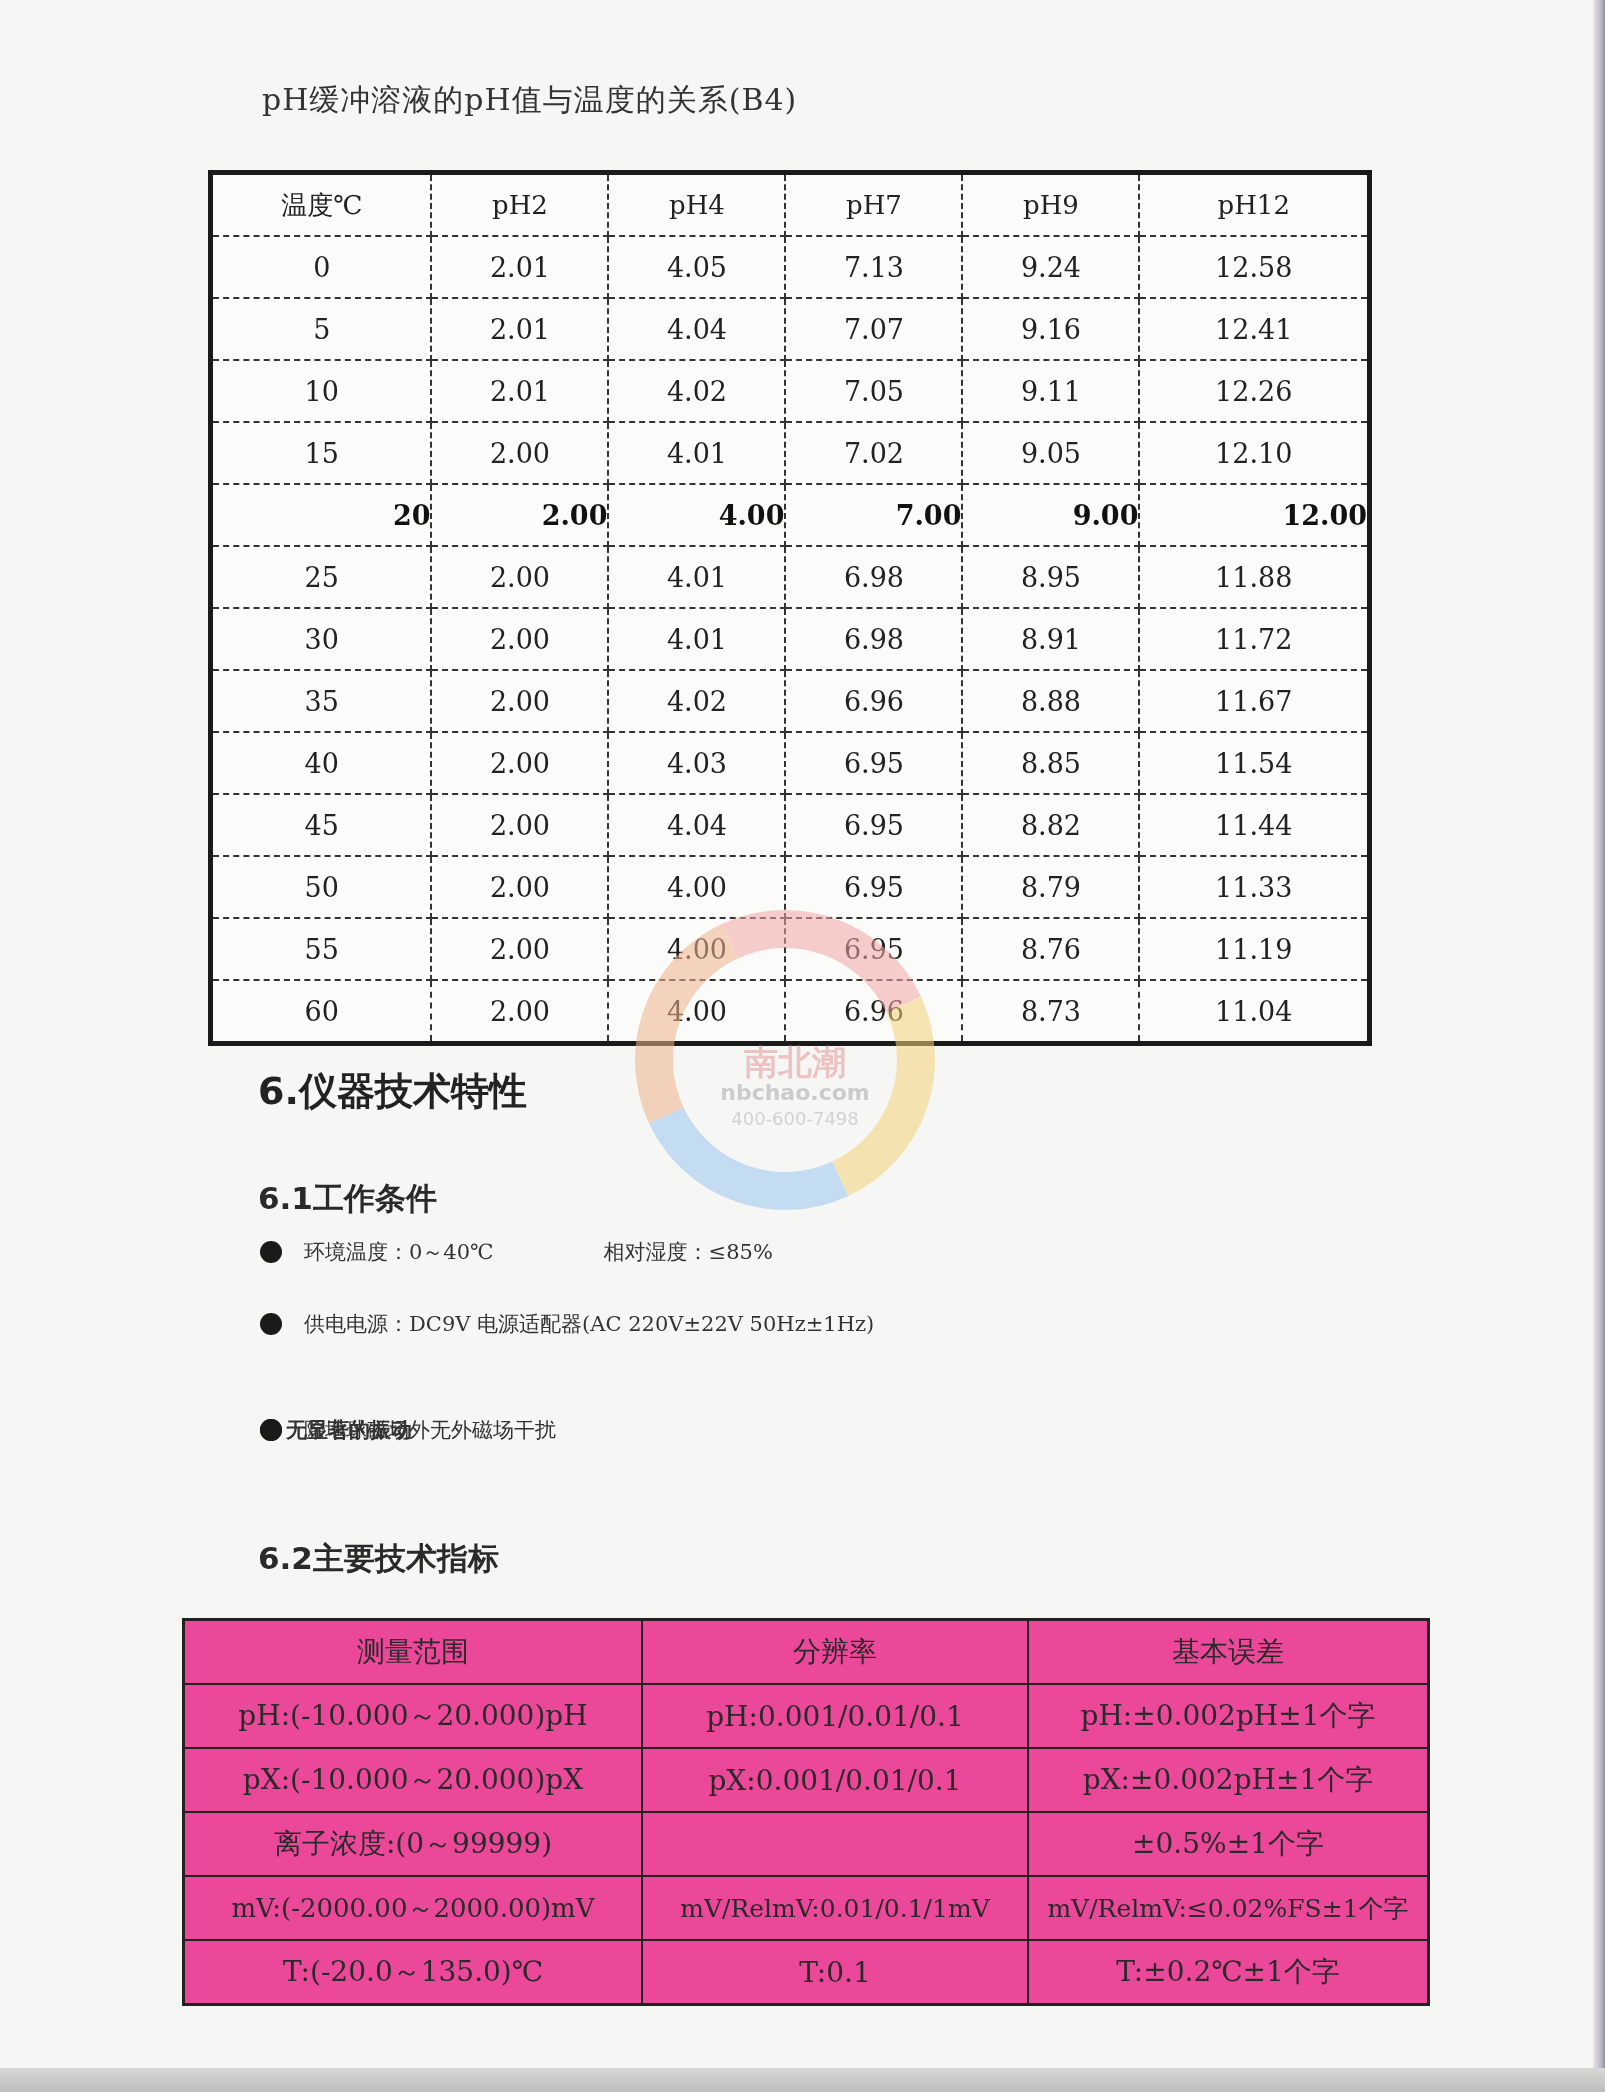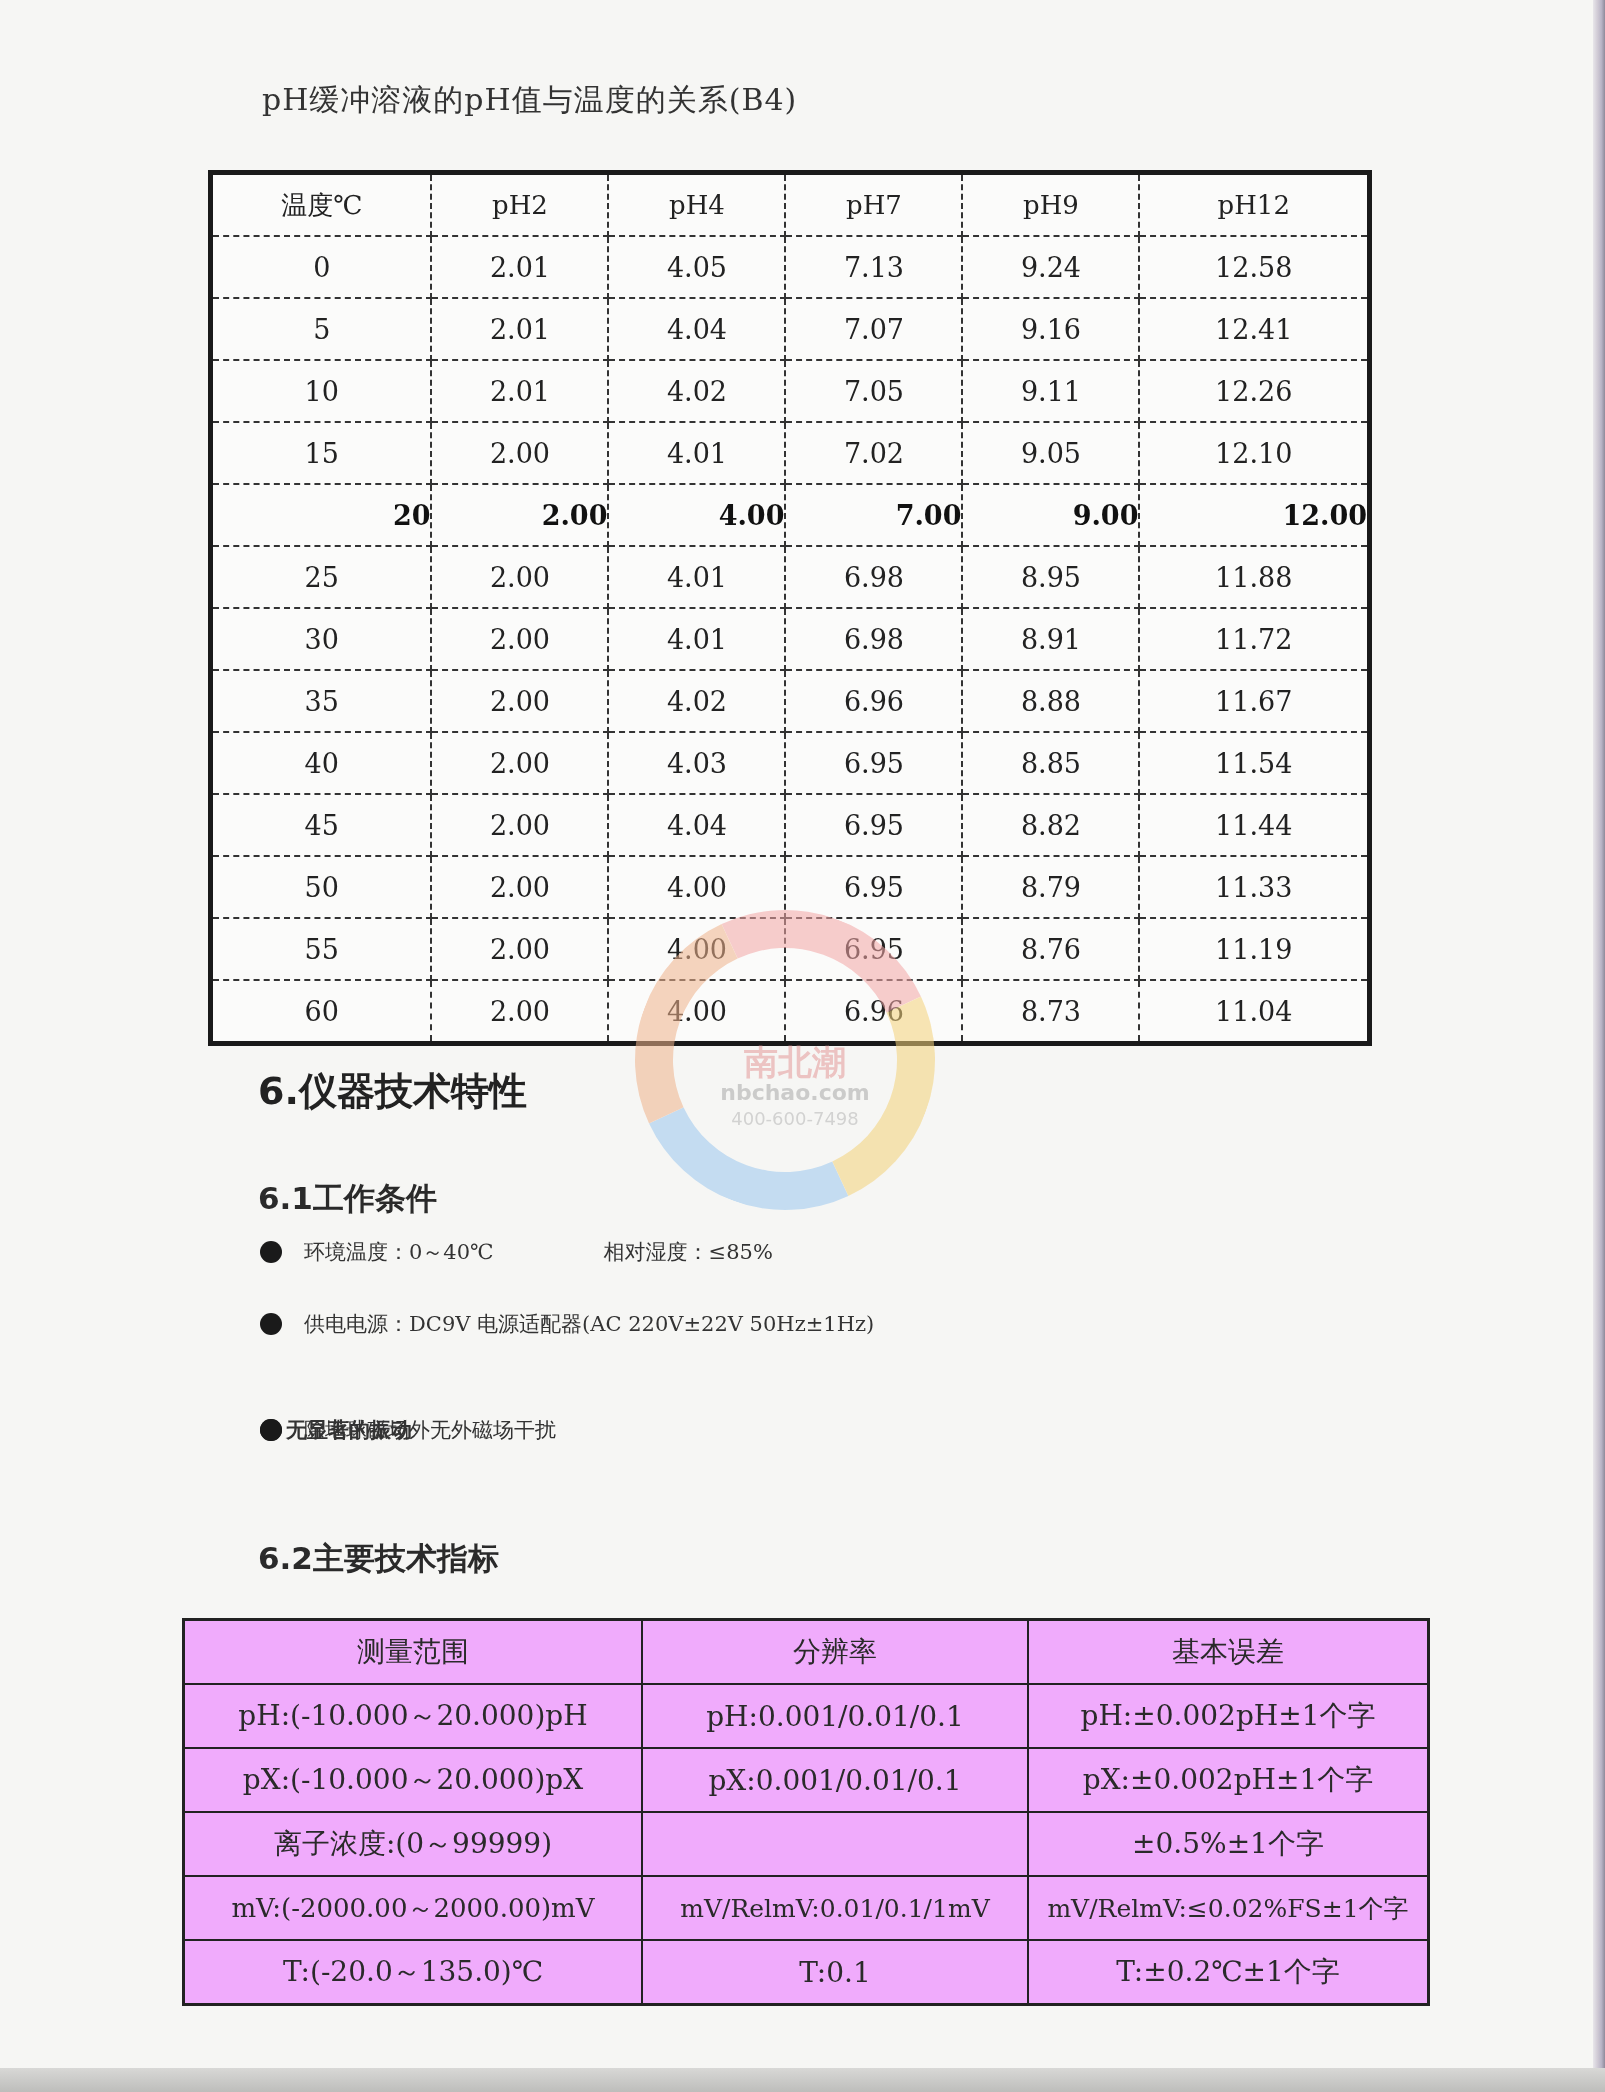--- a/index.html
+++ b/index.html
@@ -54,21 +54,21 @@
     }
     .bullet {
       display: inline-block; width: 22px; height: 22px; border-radius: 50%;
       background: #1a1a1a; margin-right: 22px;
     }
     .bullet.tight { margin-right: 4px; }
     .gap { display: inline-block; width: 110px; }
     
     .spec-table {
       position: absolute; left: 182px; top: 1618px; width: 1248px; height: 380px;
-      border-collapse: collapse; border: 3px solid #222; background: #f0abfc;
+      border-collapse: collapse; border: 3px solid #222; background: #ec4899;
     }
     .spec-table td, .spec-table th {
       border: 2px solid #222; text-align: center; font-size: 28px;
       font-weight: normal; padding: 0; height: 62px; color: #2a2a2a;
       white-space: nowrap;
     }
     .spec-table .c1 { width: 456px; }
     .spec-table .c2 { width: 384px; }
     
     .watermark {

